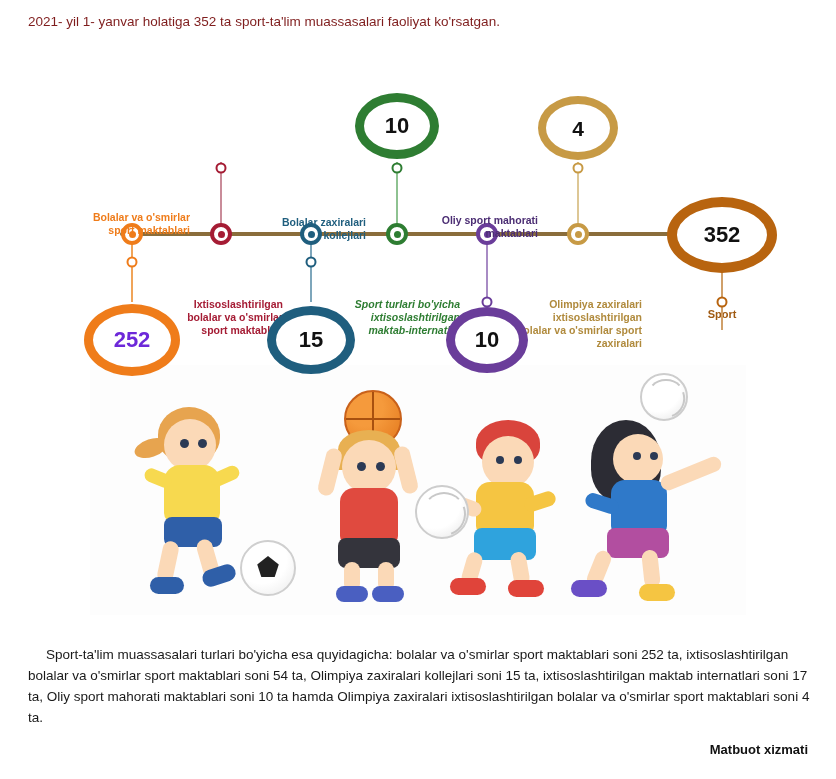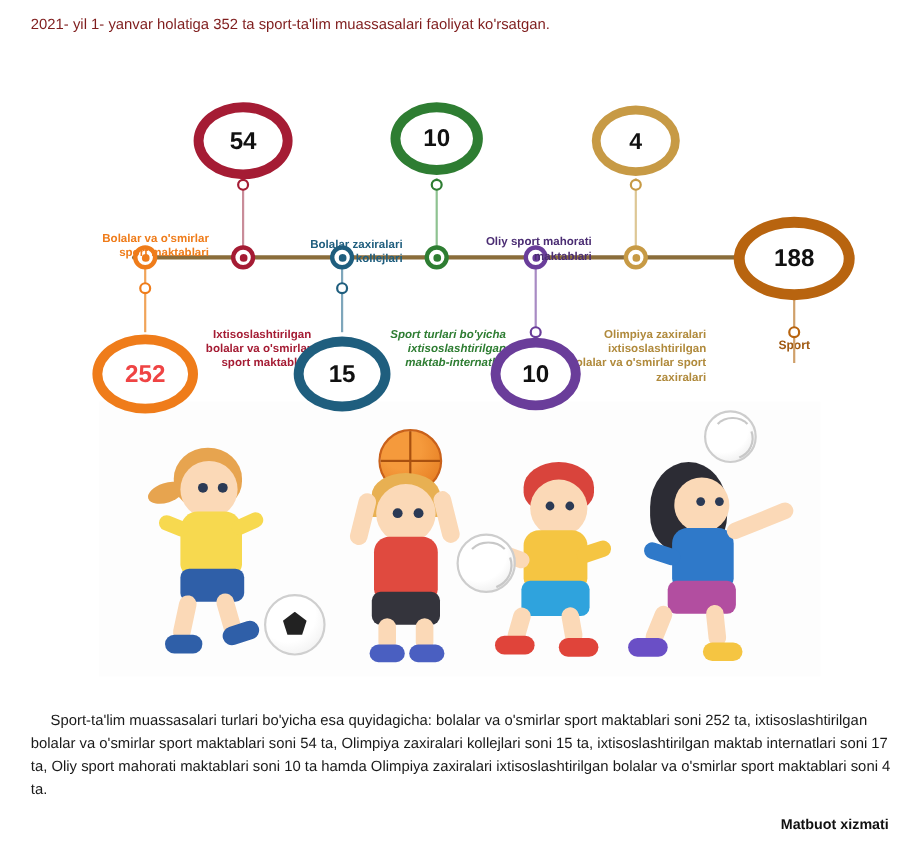--- a/index.html
+++ b/index.html
@@ -194,31 +194,28 @@
 <div class="intro-text">2021- yil 1- yanvar holatiga 352 ta sport-ta'lim muassasalari faoliyat ko'rsatgan.</div>
 
 <div class="infographic">
 
   <div class="axis-line"></div>
 
   <div class="stem" style="left:131px; top:194px; height:68px; background:#f0a459;"></div>
   <div class="stem-dot" style="left:132px; top:222px; border-color:#ef7c1a;"></div>
   <div class="node" style="left:132px; top:194px; border-color:#ef7c1a; color:#ef7c1a;"></div>
   <div class="nlabel" style="left:78px; top:131px; width:112px; color:#ef7c1a;">Bolalar va o'smirlar sport maktablari</div>
-  <div class="ring" style="left:132px; top:300px; width:96px; height:72px; border:9px solid #ef7c1a; font-size:22px; color:#ef4444;">
+  <div class="ring" style="left:132px; top:300px; width:96px; height:72px; border:9px solid #ef7c1a; font-size:22px; color:#6d28d9;">
     <span>252</span>
   </div>
 
   <div class="stem" style="left:220px; top:122px; height:72px; background:#c98c99;"></div>
   <div class="stem-dot" style="left:221px; top:128px; border-color:#a51c34;"></div>
   <div class="node" style="left:221px; top:194px; border-color:#a51c34; color:#a51c34;"></div>
   <div class="nlabel" style="left:165px; top:218px; width:118px; color:#a51c34;">Ixtisoslashtirilgan bolalar va o'smirlar sport maktablari</div>
-  <div class="ring" style="left:221px; top:88px; width:90px; height:70px; border:9px solid #a51c34; font-size:22px; color:#111;">
-    <span>54</span>
-  </div>
 
   <div class="stem" style="left:310px; top:194px; height:68px; background:#7ea6bb;"></div>
   <div class="stem-dot" style="left:311px; top:222px; border-color:#1f5e7e;"></div>
   <div class="node" style="left:311px; top:194px; border-color:#1f5e7e; color:#1f5e7e;"></div>
   <div class="nlabel" style="left:258px; top:136px; width:108px; color:#1f5e7e;">Bolalar zaxiralari kollejlari</div>
   <div class="ring" style="left:311px; top:300px; width:88px; height:68px; border:9px solid #1f5e7e; font-size:22px; color:#111;">
     <span>15</span>
   </div>
 
   <div class="stem" style="left:396px; top:122px; height:72px; background:#8ec291;"></div>
@@ -241,21 +238,21 @@
   <div class="stem-dot" style="left:578px; top:128px; border-color:#c79a45;"></div>
   <div class="node" style="left:578px; top:194px; border-color:#c79a45; color:#c79a45;"></div>
   <div class="nlabel" style="left:516px; top:218px; width:126px; color:#b08a3c;">Olimpiya zaxiralari ixtisoslashtirilgan bolalar va o'smirlar sport zaxiralari</div>
   <div class="ring" style="left:578px; top:88px; width:80px; height:64px; border:8px solid #c79a45; font-size:21px; color:#111;">
     <span>4</span>
   </div>
 
   <div class="stem" style="left:721px; top:228px; height:62px; background:#d0a06a;"></div>
   <div class="stem-dot" style="left:722px; top:262px; border-color:#b8640f;"></div>
   <div class="ring" style="left:722px; top:195px; width:110px; height:76px; border:10px solid #b8640f; font-size:22px; color:#111;">
-    <span>188</span>
+    <span>352</span>
   </div>
   <div class="total-label" style="left:722px; top:268px;">Sport</div>
 </div>
 
 <div class="illustration">
 
   <div class="kid" style="left:40px; top:40px; width:150px; height:195px;">
     <div class="hair" style="left:28px; top:2px; width:62px; height:56px; background:#e7a44f; border-radius:50% 50% 45% 45%;"></div>
     <div class="hair" style="left:4px; top:34px; width:34px; height:18px; background:#e7a44f; border-radius:50%; transform:rotate(-18deg);"></div>
     <div class="head" style="left:34px; top:14px; width:52px; height:52px; background:#fbd9b7;"></div>

